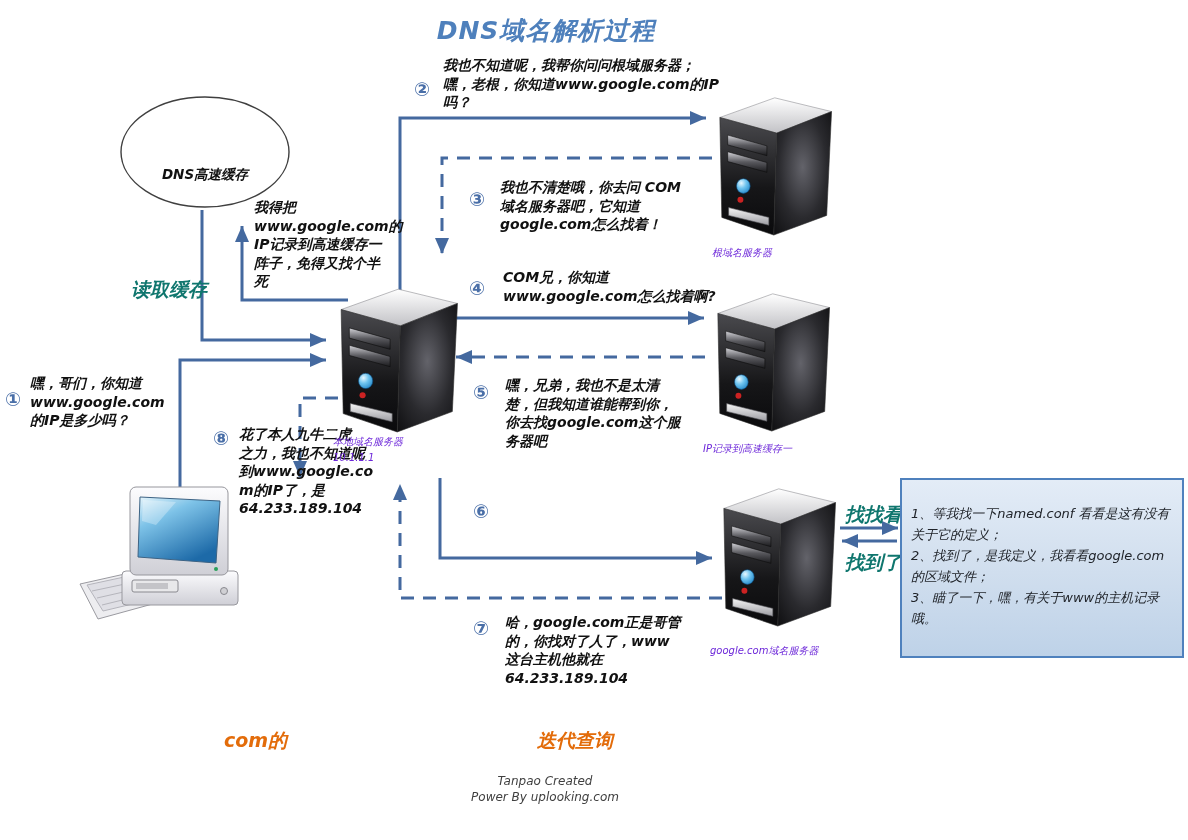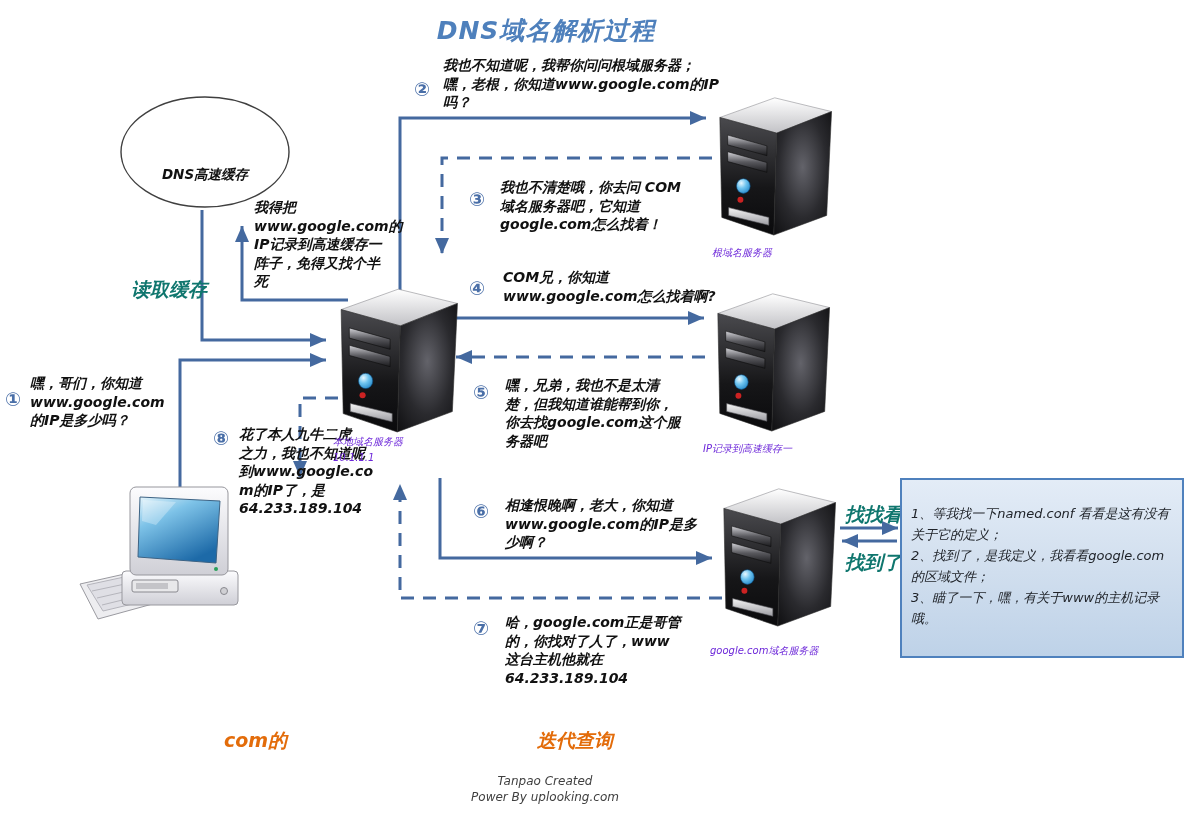--- a/index.html
+++ b/index.html
@@ -168,23 +168,20 @@
   <div class="abs msg lines" style="left:503px;top:268px;width:260px;">COM兄，你知道
 www.google.com怎么找着啊?</div>
 
   <div class="abs marker" style="left:473px;top:383px;">⑤</div>
   <div class="abs msg lines" style="left:505px;top:376px;width:230px;">嘿，兄弟，我也不是太清
 楚，但我知道谁能帮到你，
 你去找google.com这个服
 务器吧</div>
 
   <div class="abs marker" style="left:473px;top:502px;">⑥</div>
-  <div class="abs msg lines" style="left:505px;top:496px;width:230px;">相逢恨晚啊，老大，你知道
-www.google.com的IP是多
-少啊？</div>
 
   <div class="abs marker" style="left:473px;top:619px;">⑦</div>
   <div class="abs msg lines" style="left:505px;top:613px;width:230px;">哈，google.com正是哥管
 的，你找对了人了，www
 这台主机他就在
 64.233.189.104</div>
 
   <div class="abs marker" style="left:213px;top:429px;">⑧</div>
   <div class="abs msg lines" style="left:239px;top:425px;width:155px;">花了本人九牛二虎
 之力，我也不知道呢

